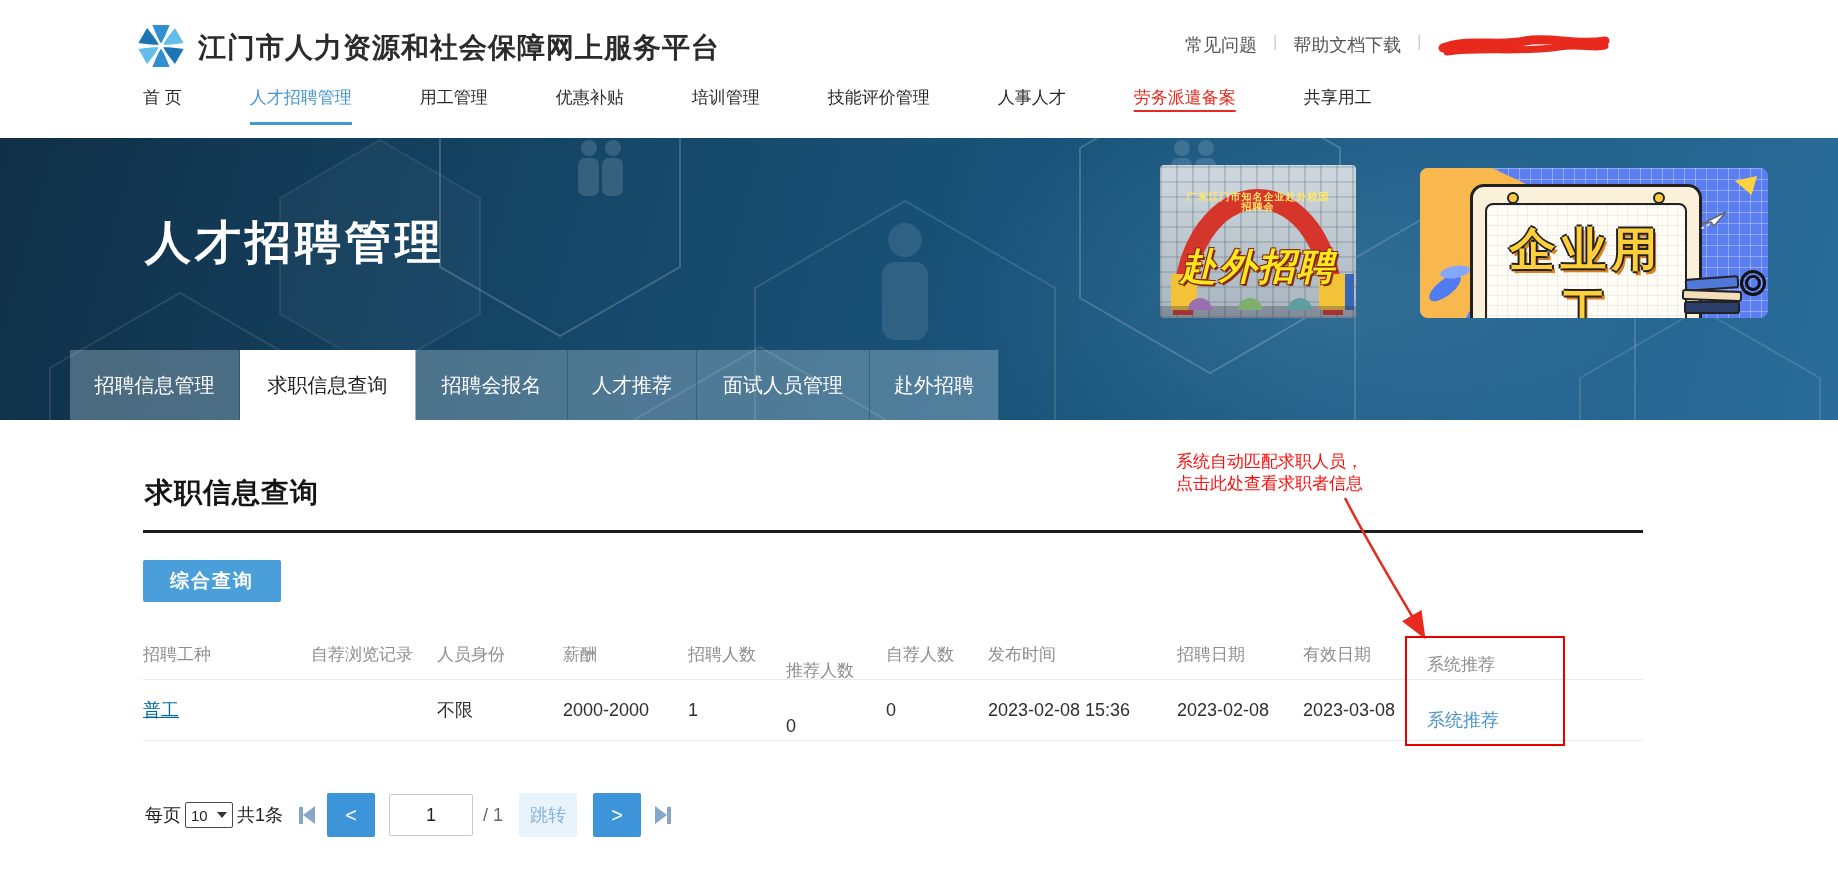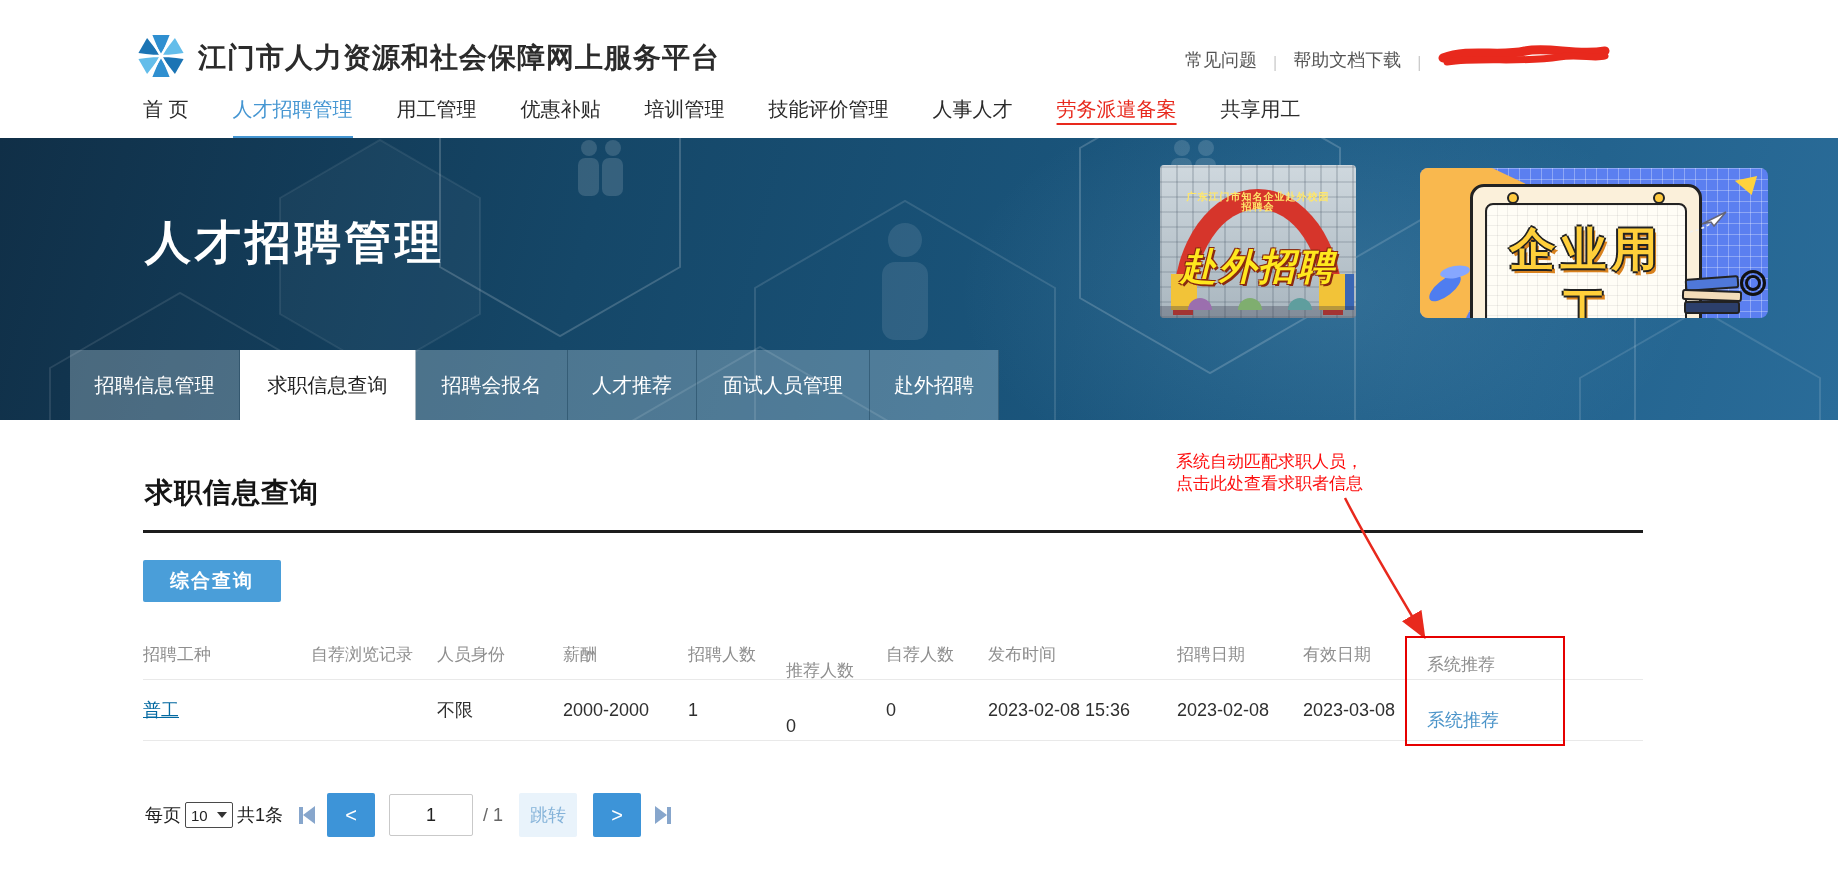--- a/index.html
+++ b/index.html
@@ -1,28 +1,28 @@
 <!DOCTYPE html>
 <html><head>
 <meta charset="utf-8">
 <style>
   * { margin:0; padding:0; box-sizing:border-box; }
   body { background:#fff; font-family:"Liberation Sans","DejaVu Sans",sans-serif; }
   .page { position:relative; width:1838px; height:889px; background:#fff; overflow:hidden; }
 
   
-  .top-header { position:absolute; top:13px; left:0; width:1838px; height:178px; background:#fff; }
+  .top-header { position:absolute; top:3px; left:0; width:1838px; height:178px; background:#fff; }
   .brand { position:absolute; left:138px; top:20px; display:flex; align-items:center; gap:14px; }
   .site-title { font-size:28px; font-weight:bold; color:#2b2b2b; letter-spacing:1px; }
-  .quick-links { position:absolute; left:1185px; top:30px; display:flex; align-items:flex-end; gap:16px; font-size:18px; color:#555; }
+  .quick-links { position:absolute; left:1185px; top:30px; display:flex; align-items:flex-start; gap:16px; font-size:18px; color:#555; }
   .quick-links .sep { color:#ccc; font-size:16px; }
   .quick-links a { color:#555; text-decoration:none; cursor:pointer; }
   .scribble { display:inline-block; }
 
-  .main-nav { position:absolute; left:143px; top:83px; display:flex; gap:44px; font-size:20px; color:#2b2b2b; }
+  .main-nav { position:absolute; left:143px; top:83px; display:flex; gap:68px; font-size:17px; color:#2b2b2b; }
   .nav-item { position:relative; cursor:pointer; white-space:nowrap; padding-bottom:6px; }
   .nav-item.active { color:#4596d2; }
   .nav-item.active::after { content:""; position:absolute; left:0; right:0; bottom:-10px; height:3px; background:#4596d2; }
   .nav-item.alert { color:#e8291d; text-decoration:underline; text-underline-offset:7px; text-decoration-thickness:2px; }
 
   
   .banner { position:absolute; top:138px; left:0; width:1838px; height:282px; overflow:hidden;
     background:
       radial-gradient(520px 300px at 72% 55%, rgba(130,180,210,0.20), rgba(130,180,210,0) 70%),
       linear-gradient(105deg,#102f47 0%, #154768 32%, #1c5a83 68%, #2a6c99 100%);

